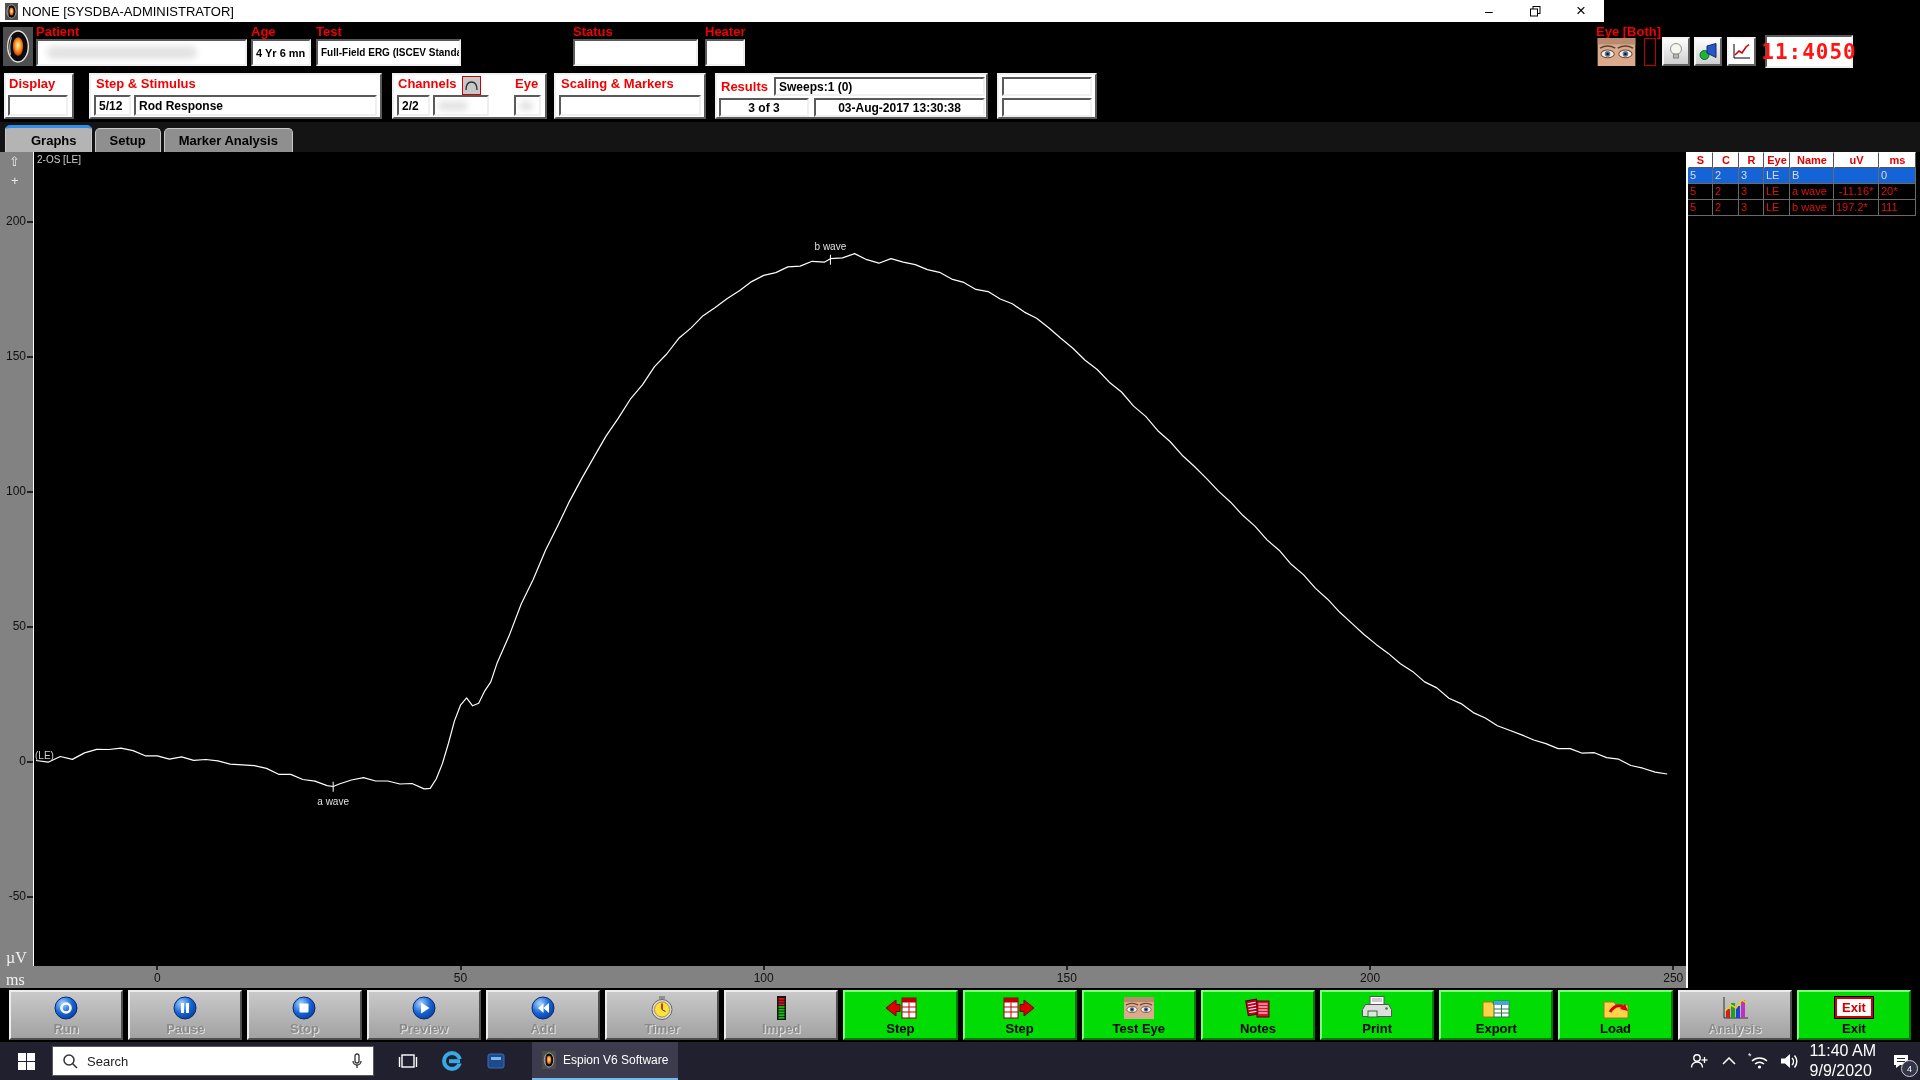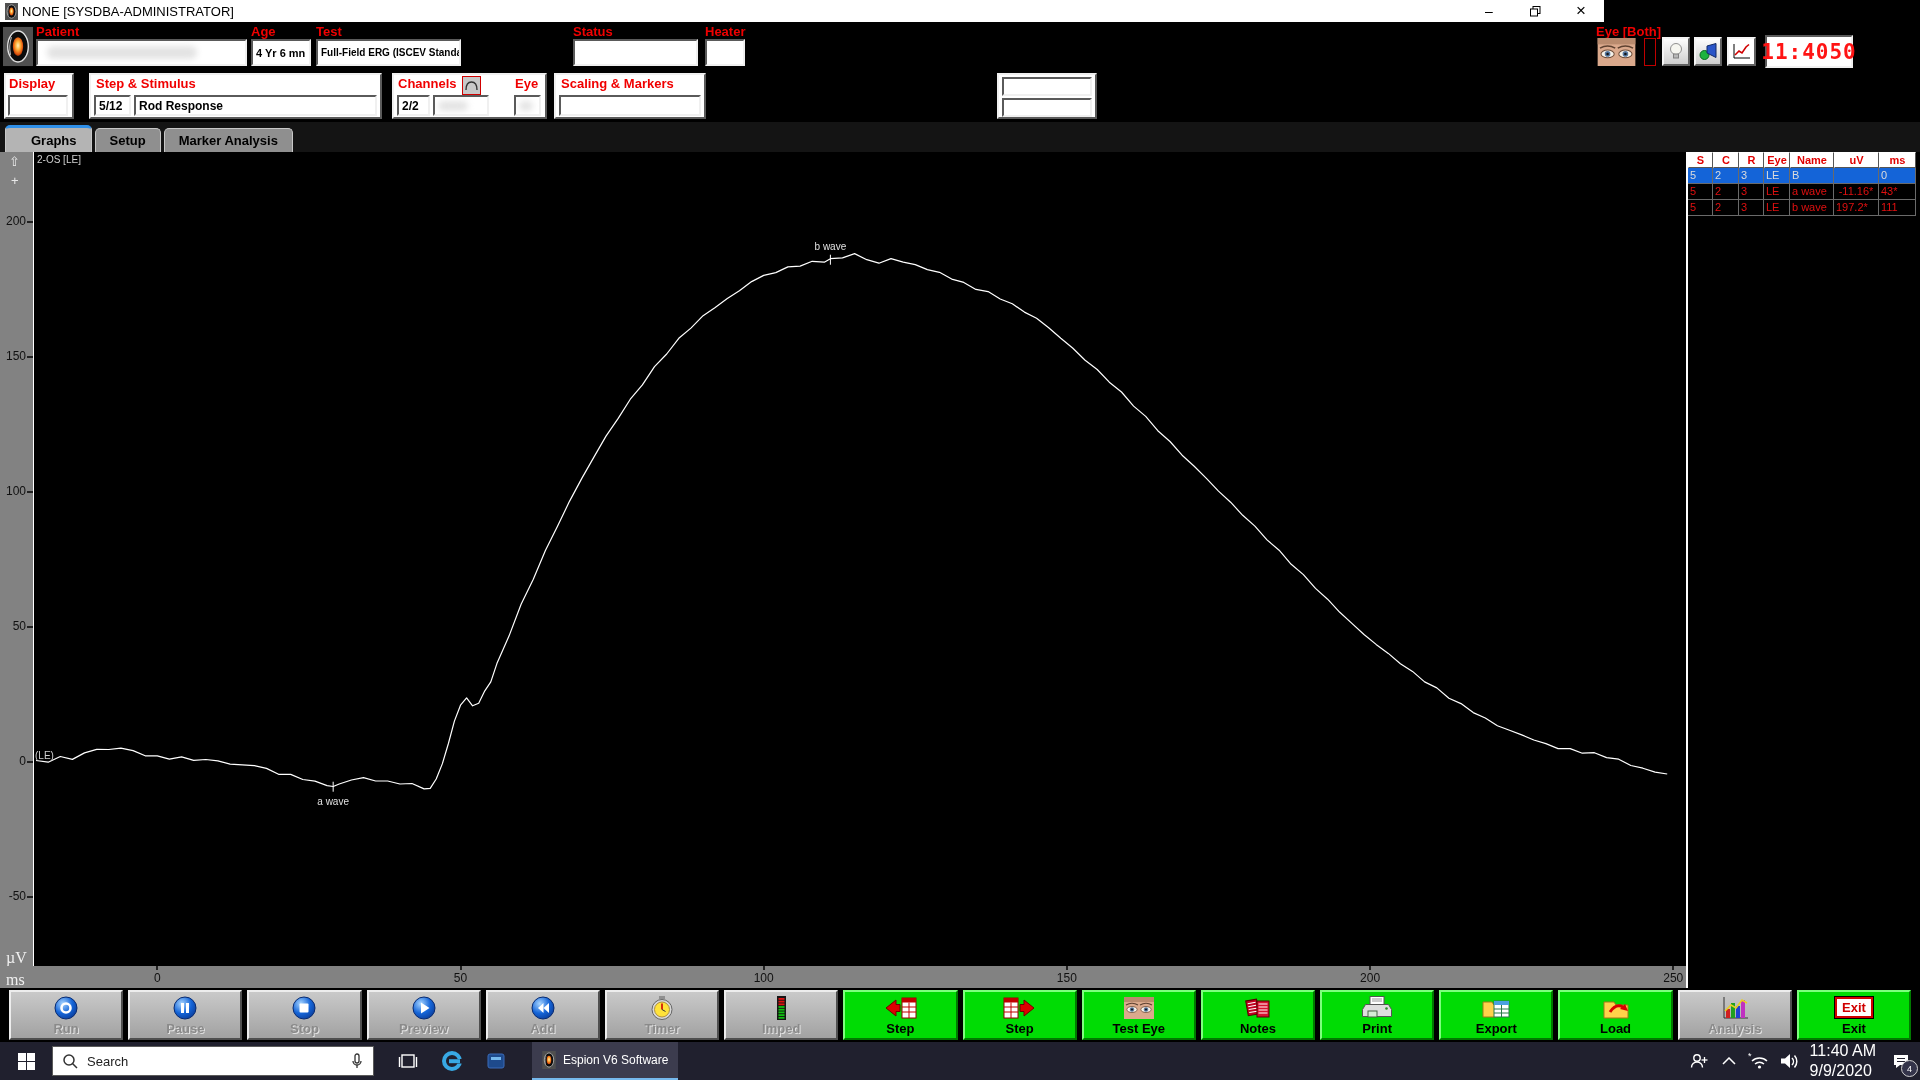--- a/index.html
+++ b/index.html
@@ -228,20 +228,26 @@
     <div class="pinput" style="left:120px;top:20px;width:27px;height:21px;">
         <div class="redact" style="width:14px;height:10px;"></div>
       </div>
   </div>
 
   <div class="panel" style="left:554px;top:51px;width:152px;height:46px;">
     <div class="plabel" style="left:5px;top:1px;">Scaling &amp; Markers</div>
     <div class="pinput" style="left:3px;top:20px;width:142px;height:21px;"></div>
   </div>
 
+  <div class="panel" style="left:715px;top:51px;width:273px;height:46px;">
+    <div class="plabel" style="left:4px;top:4px;">Results</div>
+    <div class="pinput" style="left:57px;top:2px;width:211px;height:19px;">Sweeps:1 (0)</div>
+    <div class="pinput" style="left:2px;top:23px;width:90px;height:19px;justify-content:center;">3 of 3</div>
+    <div class="pinput" style="left:97px;top:23px;width:171px;height:19px;justify-content:center;">03-Aug-2017 13:30:38</div>
+  </div>
 
   <div class="panel" style="left:997px;top:51px;width:100px;height:46px;">
     <div class="pinput" style="left:3px;top:2px;width:90px;height:19px;"></div>
     <div class="pinput" style="left:3px;top:23px;width:90px;height:19px;"></div>
   </div>
 </div>
 
 <div class="tabbar">
     <div class="tab active">Graphs</div>
     <div class="tab">Setup</div>
@@ -315,21 +321,21 @@
         <div class="mt-cell" style="width: 45px;"></div>
         <div class="mt-cell" style="width: 37px;">0</div>
       </div>
       <div class="mt-row normal">
         <div class="mt-cell" style="width: 25px;">5</div>
         <div class="mt-cell" style="width: 26px;">2</div>
         <div class="mt-cell" style="width: 25px;">3</div>
         <div class="mt-cell" style="width: 26px;">LE</div>
         <div class="mt-cell" style="width: 44px;">a wave</div>
         <div class="mt-cell" style="width: 45px; text-align: center;">-11.16*</div>
-        <div class="mt-cell" style="width: 37px;">43*</div>
+        <div class="mt-cell" style="width: 37px;">20*</div>
       </div>
       <div class="mt-row normal">
         <div class="mt-cell" style="width: 25px;">5</div>
         <div class="mt-cell" style="width: 26px;">2</div>
         <div class="mt-cell" style="width: 25px;">3</div>
         <div class="mt-cell" style="width: 26px;">LE</div>
         <div class="mt-cell" style="width: 44px;">b wave</div>
         <div class="mt-cell" style="width: 45px;">197.2*</div>
         <div class="mt-cell" style="width: 37px;">111</div>
       </div>

